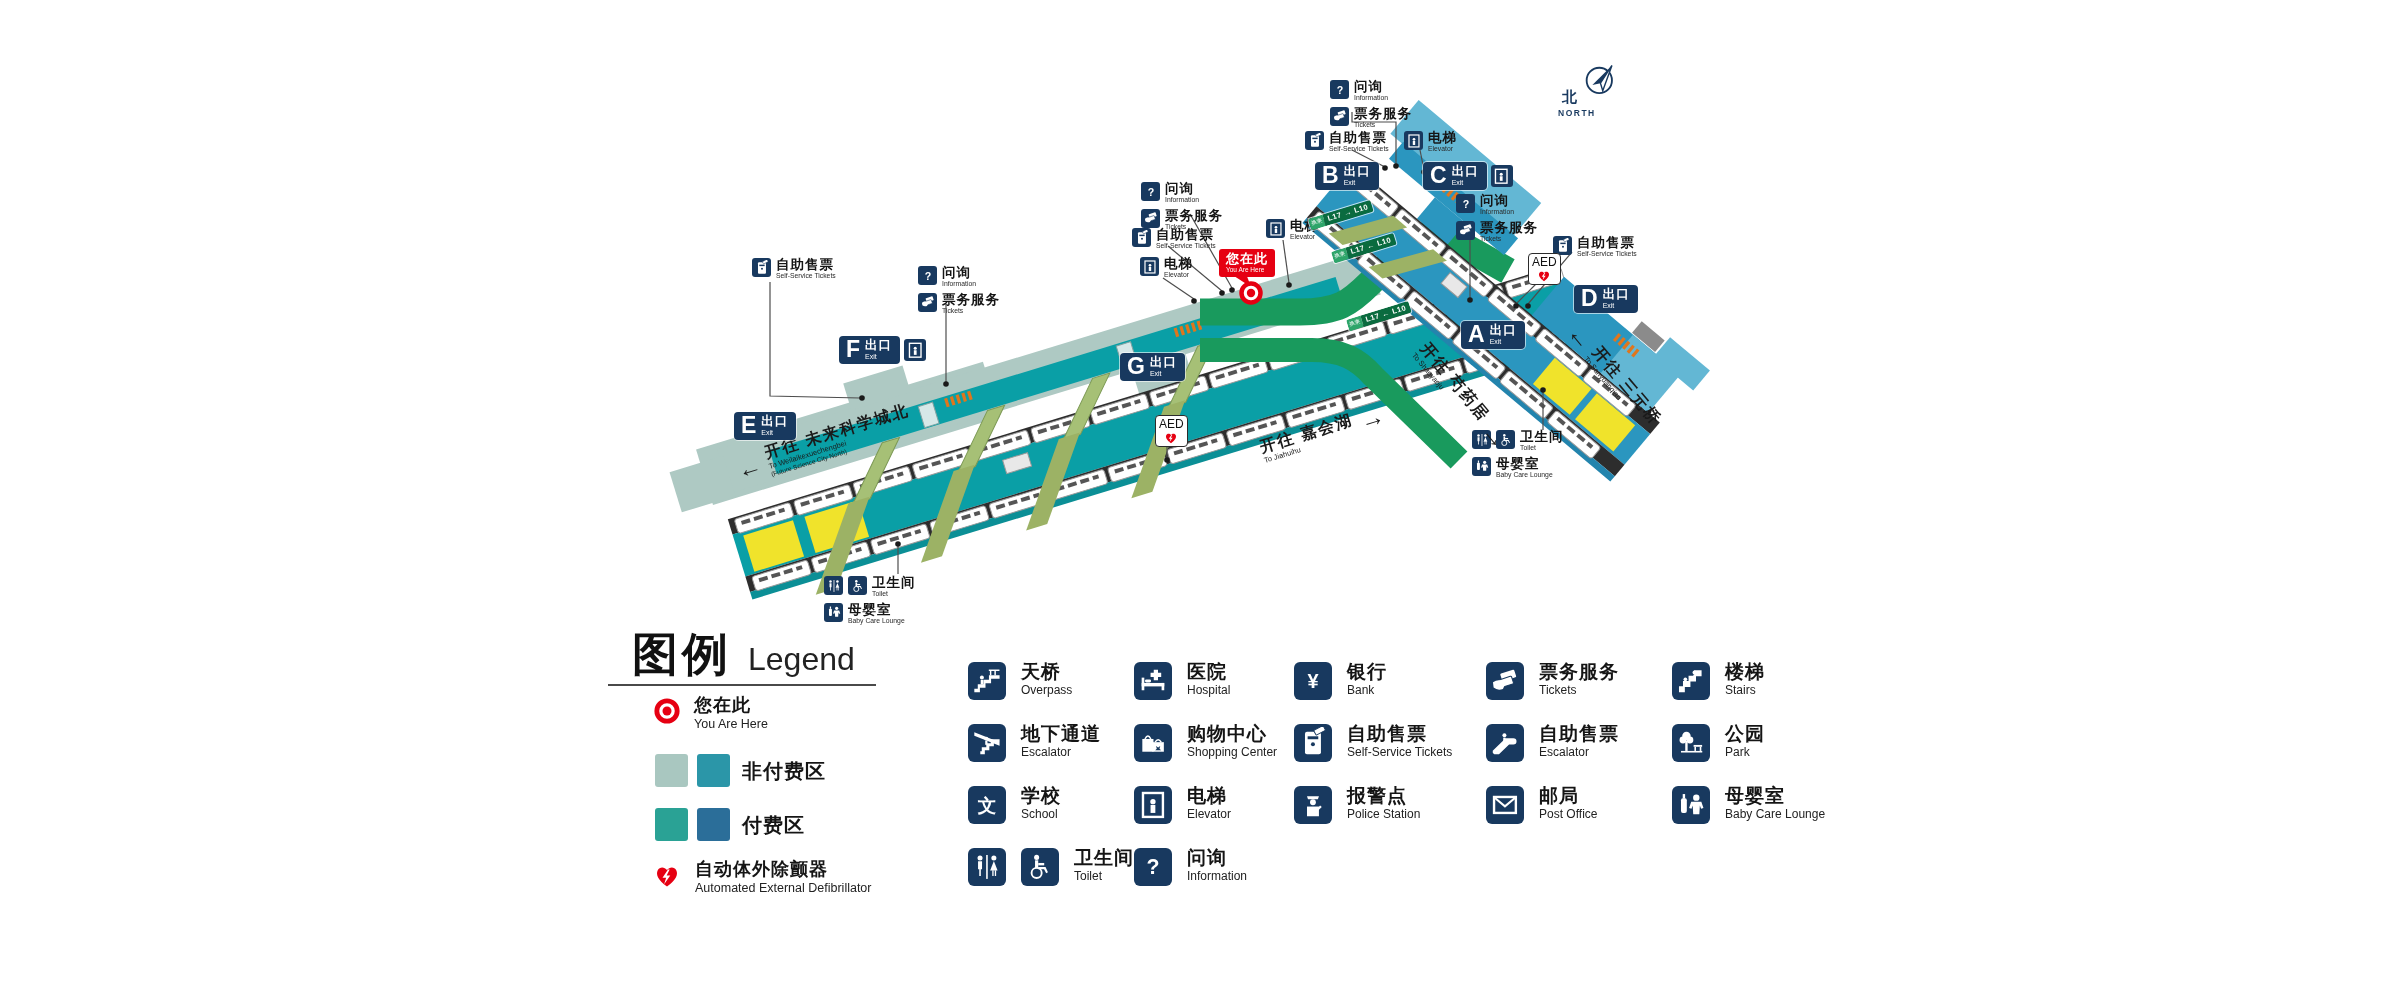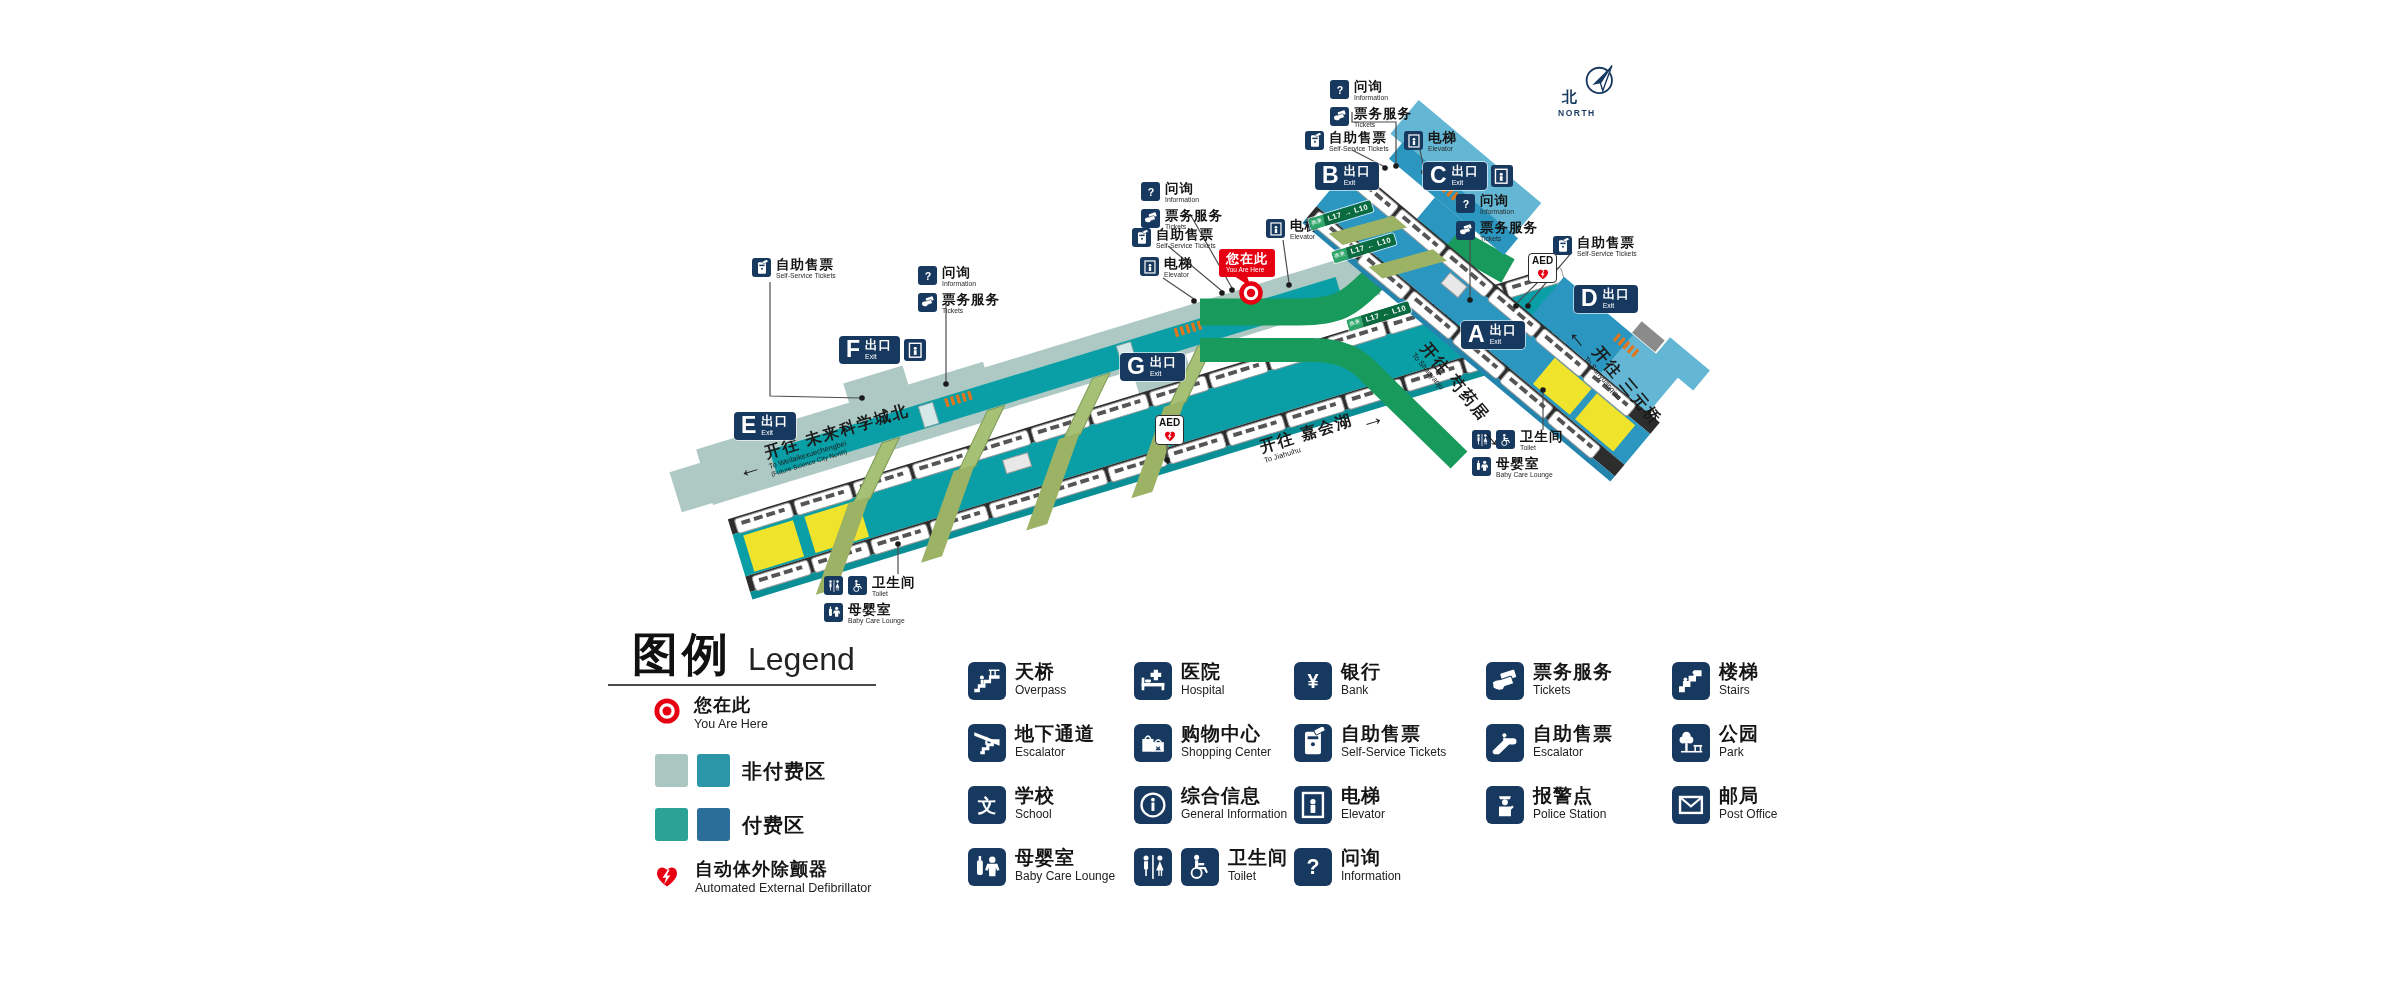--- a/index.html
+++ b/index.html
@@ -20,21 +20,21 @@
   .exit-letter{font-size:23px;font-weight:bold;line-height:1;}
   .exit-col{display:flex;flex-direction:column;line-height:1;}
   .exit-zh{font-size:12.5px;font-weight:bold;letter-spacing:1px;}
   .exit-en{font-size:7px;margin-top:1px;}
   
   .yah{position:absolute;background:#e60012;color:#fff;border-radius:3px;padding:3px 7px;line-height:1;z-index:7;}
   .yah .zh{font-size:13px;font-weight:bold;letter-spacing:1px;}
   .yah .en{font-size:6.5px;margin-top:2px;}
   
   .aed{position:absolute;background:#fff;border:1.5px solid #2b2b2b;border-radius:4px;padding:2px 3px 1px;display:flex;flex-direction:column;align-items:center;z-index:6;}
-  .aed .t{font-size:10px;font-weight:bold;color:#111;line-height:1;text-align:right;}
+  .aed .t{font-size:12px;font-weight:normal;color:#111;line-height:1;text-align:right;}
   .aed svg{width:16px;height:15px;}
   
   .dir{position:absolute;display:flex;align-items:center;gap:7px;z-index:5;transform-origin:left top;color:#1a1a1a;}
   .dir .arrow{font-size:24px;font-weight:bold;line-height:1;}
   .dir .zh{font-size:16px;font-weight:bold;letter-spacing:2px;white-space:nowrap;line-height:1;}
   .dir .en{font-size:7.5px;margin-top:2px;white-space:nowrap;line-height:1;}
   .dir .en2{font-size:6.5px;margin-top:1px;white-space:nowrap;line-height:1;}
   
   .transfer{position:absolute;display:flex;align-items:stretch;z-index:6;transform-origin:left top;border-radius:2px;overflow:hidden;box-shadow:0 0 0 1px rgba(255,255,255,.7);}
   .transfer .tag{background:#2ea56a;color:#fff;font-size:5.5px;display:flex;align-items:center;padding:1px 2px;line-height:1;}
@@ -47,21 +47,21 @@
   
   #legend-title{position:absolute;left:608px;top:624px;display:flex;align-items:baseline;gap:16px;z-index:4;}
   #legend-title .zh{font-size:46px;font-weight:bold;color:#111;letter-spacing:4px;margin-left:24px;}
   #legend-title .en{font-size:32px;color:#222;}
   #legend-rule{position:absolute;left:608px;top:684px;width:268px;height:2px;background:#4a4a4a;}
   .lg-left-item{position:absolute;display:flex;align-items:flex-start;gap:12px;z-index:4;}
   .lg-left-txt .zh{font-size:18px;font-weight:bold;color:#151515;letter-spacing:1px;line-height:1.1;}
   .lg-left-txt .en{font-size:12.5px;color:#222;margin-top:2px;line-height:1.1;}
   .swatch{width:33px;height:33px;border-radius:3px;display:inline-block;}
   #legend-grid{position:absolute;left:968px;top:662px;display:grid;grid-template-columns:166px 160px 192px 186px 150px;grid-auto-rows:62px;z-index:4;}
-  .lg-item{display:flex;align-items:flex-start;gap:9px;}
+  .lg-item{display:flex;align-items:flex-start;gap:15px;}
   .lg-item .icosq{width:38px;height:38px;border-radius:6px;}
   .lg-txt .zh{font-size:19px;font-weight:bold;color:#151515;letter-spacing:1px;line-height:1;white-space:nowrap;}
   .lg-txt .en{font-size:12px;color:#222;margin-top:3px;line-height:1;white-space:nowrap;}
 </style>
 </head>
 <body>
 
 <div id="stage">
 
   <svg id="map-svg" width="2398" height="981" viewBox="0 0 2398 981">
@@ -936,35 +936,20 @@
         </span>
         <span class="lg-txt">
           <div class="zh">学校</div>
           <div class="en">School</div>
         </span>
       </div>
       <div class="lg-item">
         <span class="icosq" style="width:38px;height:38px">
           <svg viewBox="0 0 24 24">
             <g>
-              <circle cx="12" cy="12" r="8.6" fill="none" stroke="#fff" stroke-width="1.7"></circle>
-              <circle cx="12" cy="8" r="1.4" fill="#fff"></circle>
-              <rect x="10.9" y="10.2" width="2.2" height="6.3" fill="#fff"></rect>
-            </g>
-          </svg>
-        </span>
-        <span class="lg-txt">
-          <div class="zh">综合信息</div>
-          <div class="en">General Information</div>
-        </span>
-      </div>
-      <div class="lg-item">
-        <span class="icosq" style="width:38px;height:38px">
-          <svg viewBox="0 0 24 24">
-            <g>
               <rect x="4.5" y="3" width="15" height="18" fill="none" stroke="#fff" stroke-width="1.8"></rect>
               <circle cx="12" cy="9.5" r="2" fill="#fff"></circle>
               <rect x="10.2" y="12" width="3.6" height="6" fill="#fff"></rect>
             </g>
           </svg>
         </span>
         <span class="lg-txt">
           <div class="zh">电梯</div>
           <div class="en">Elevator</div>
         </span>

